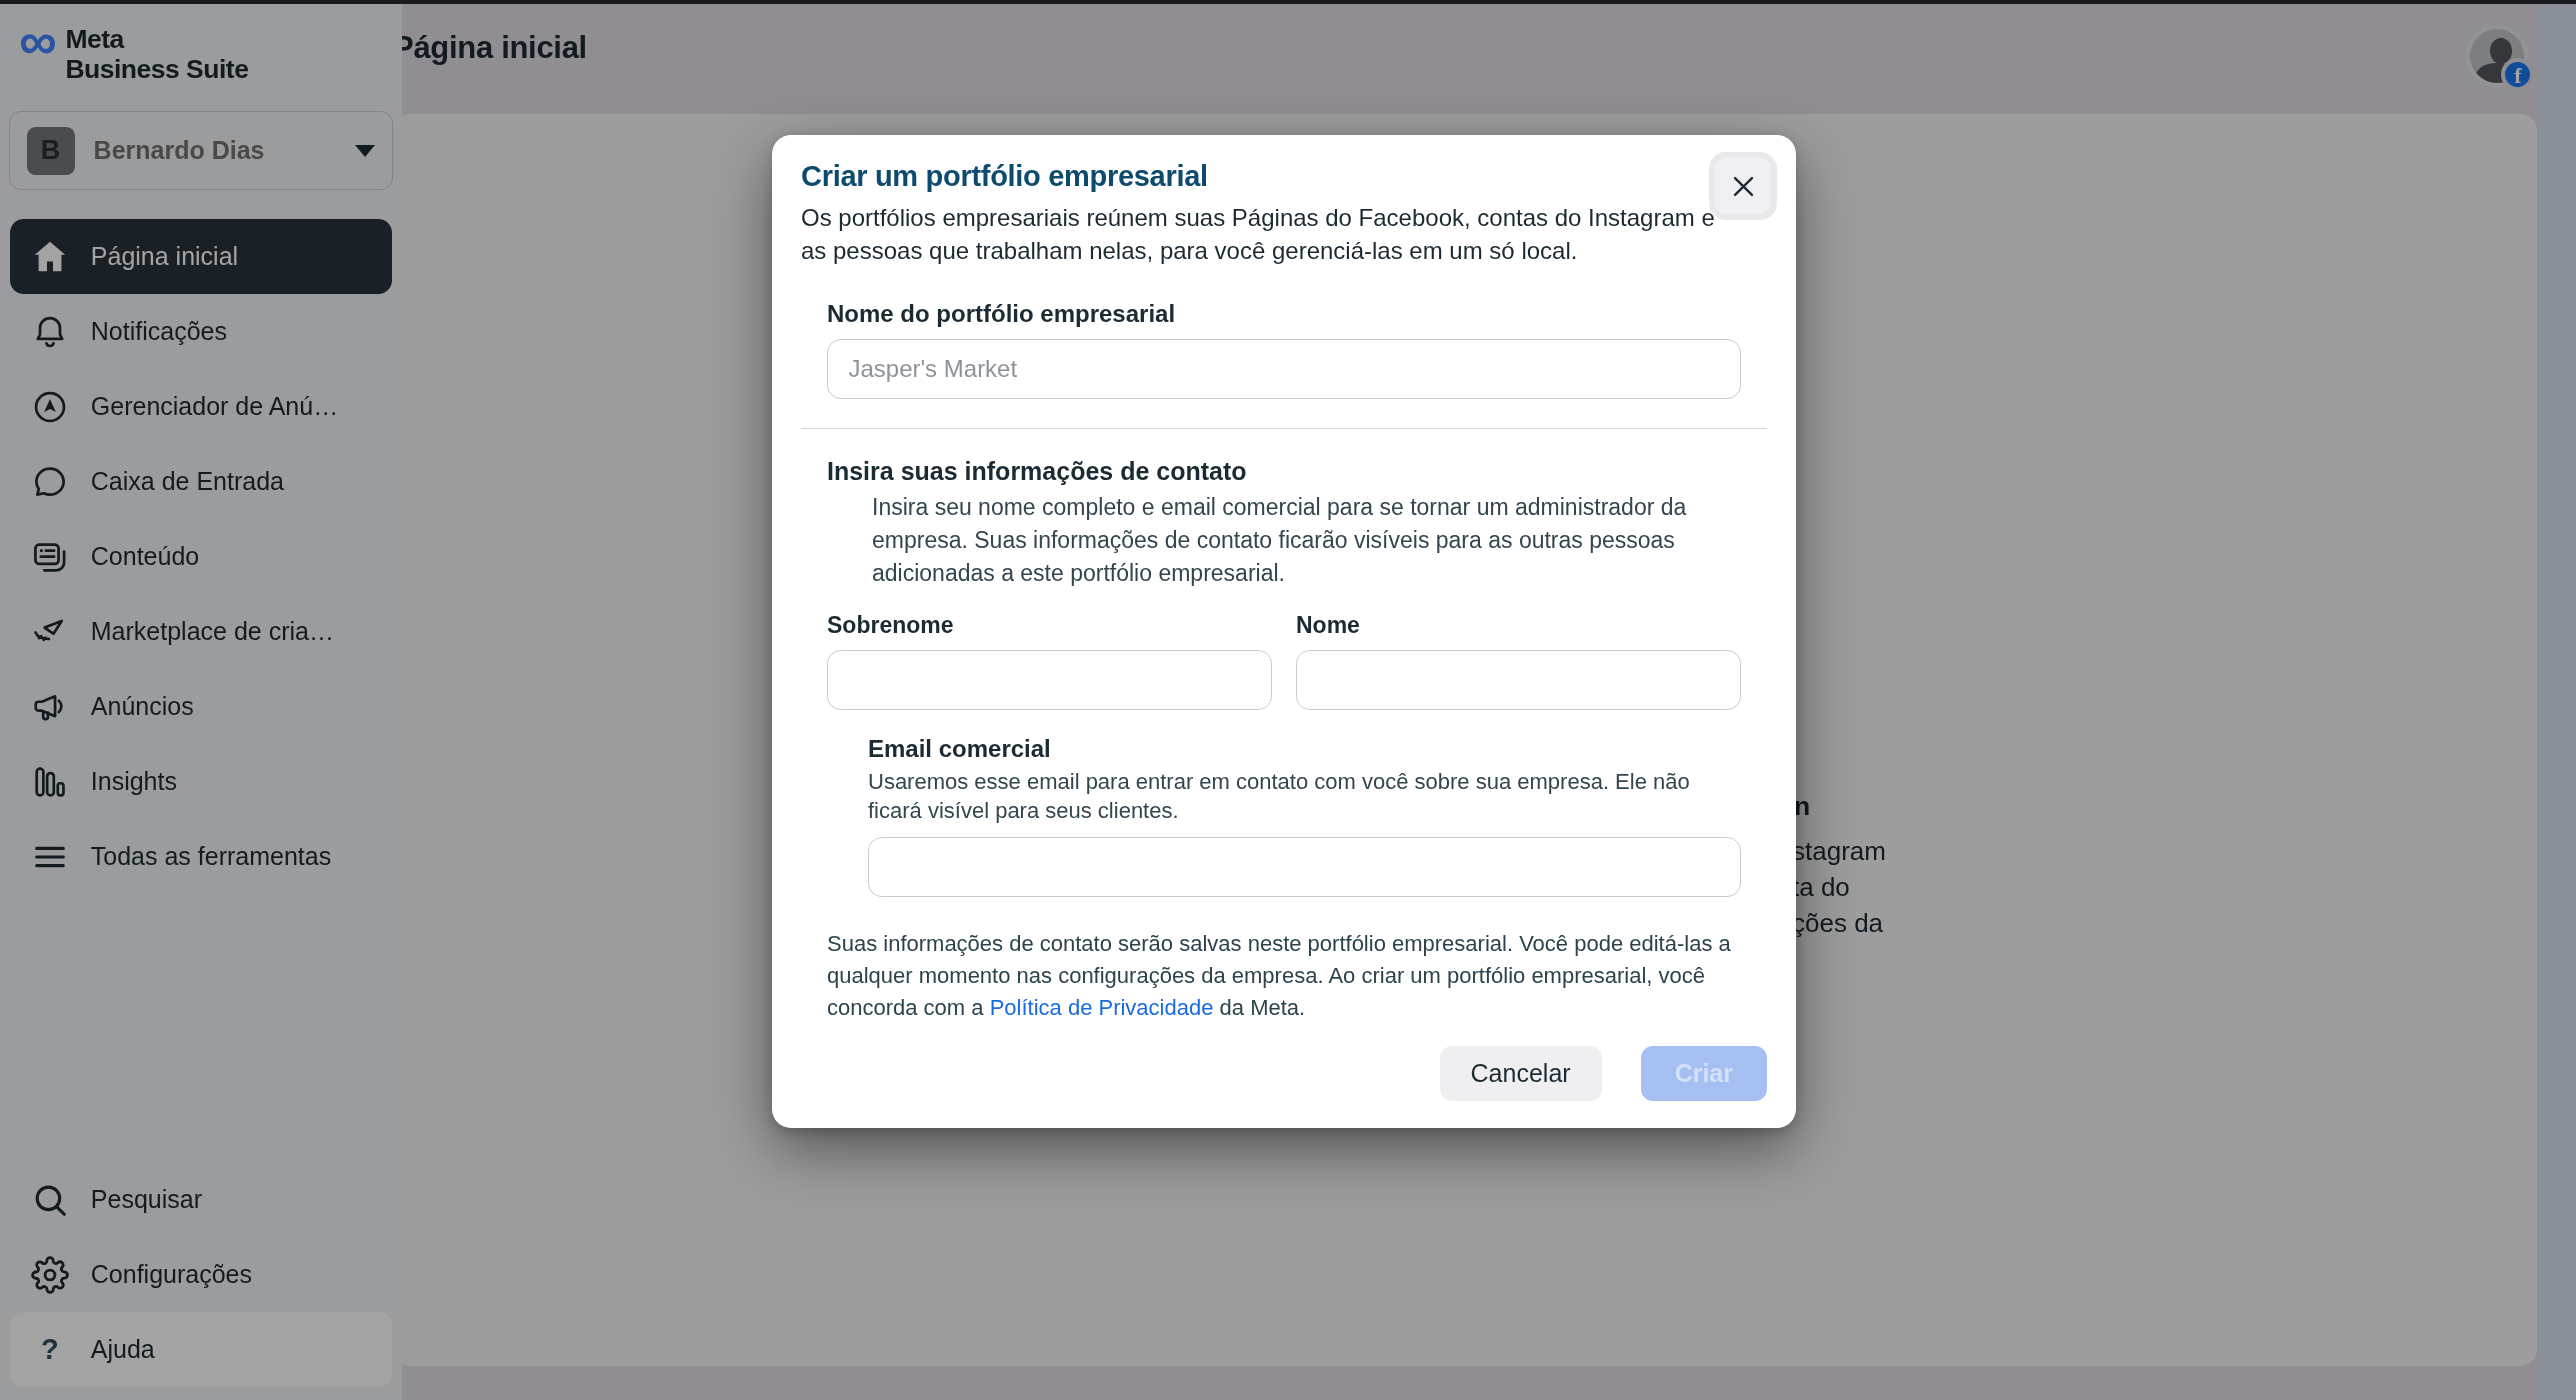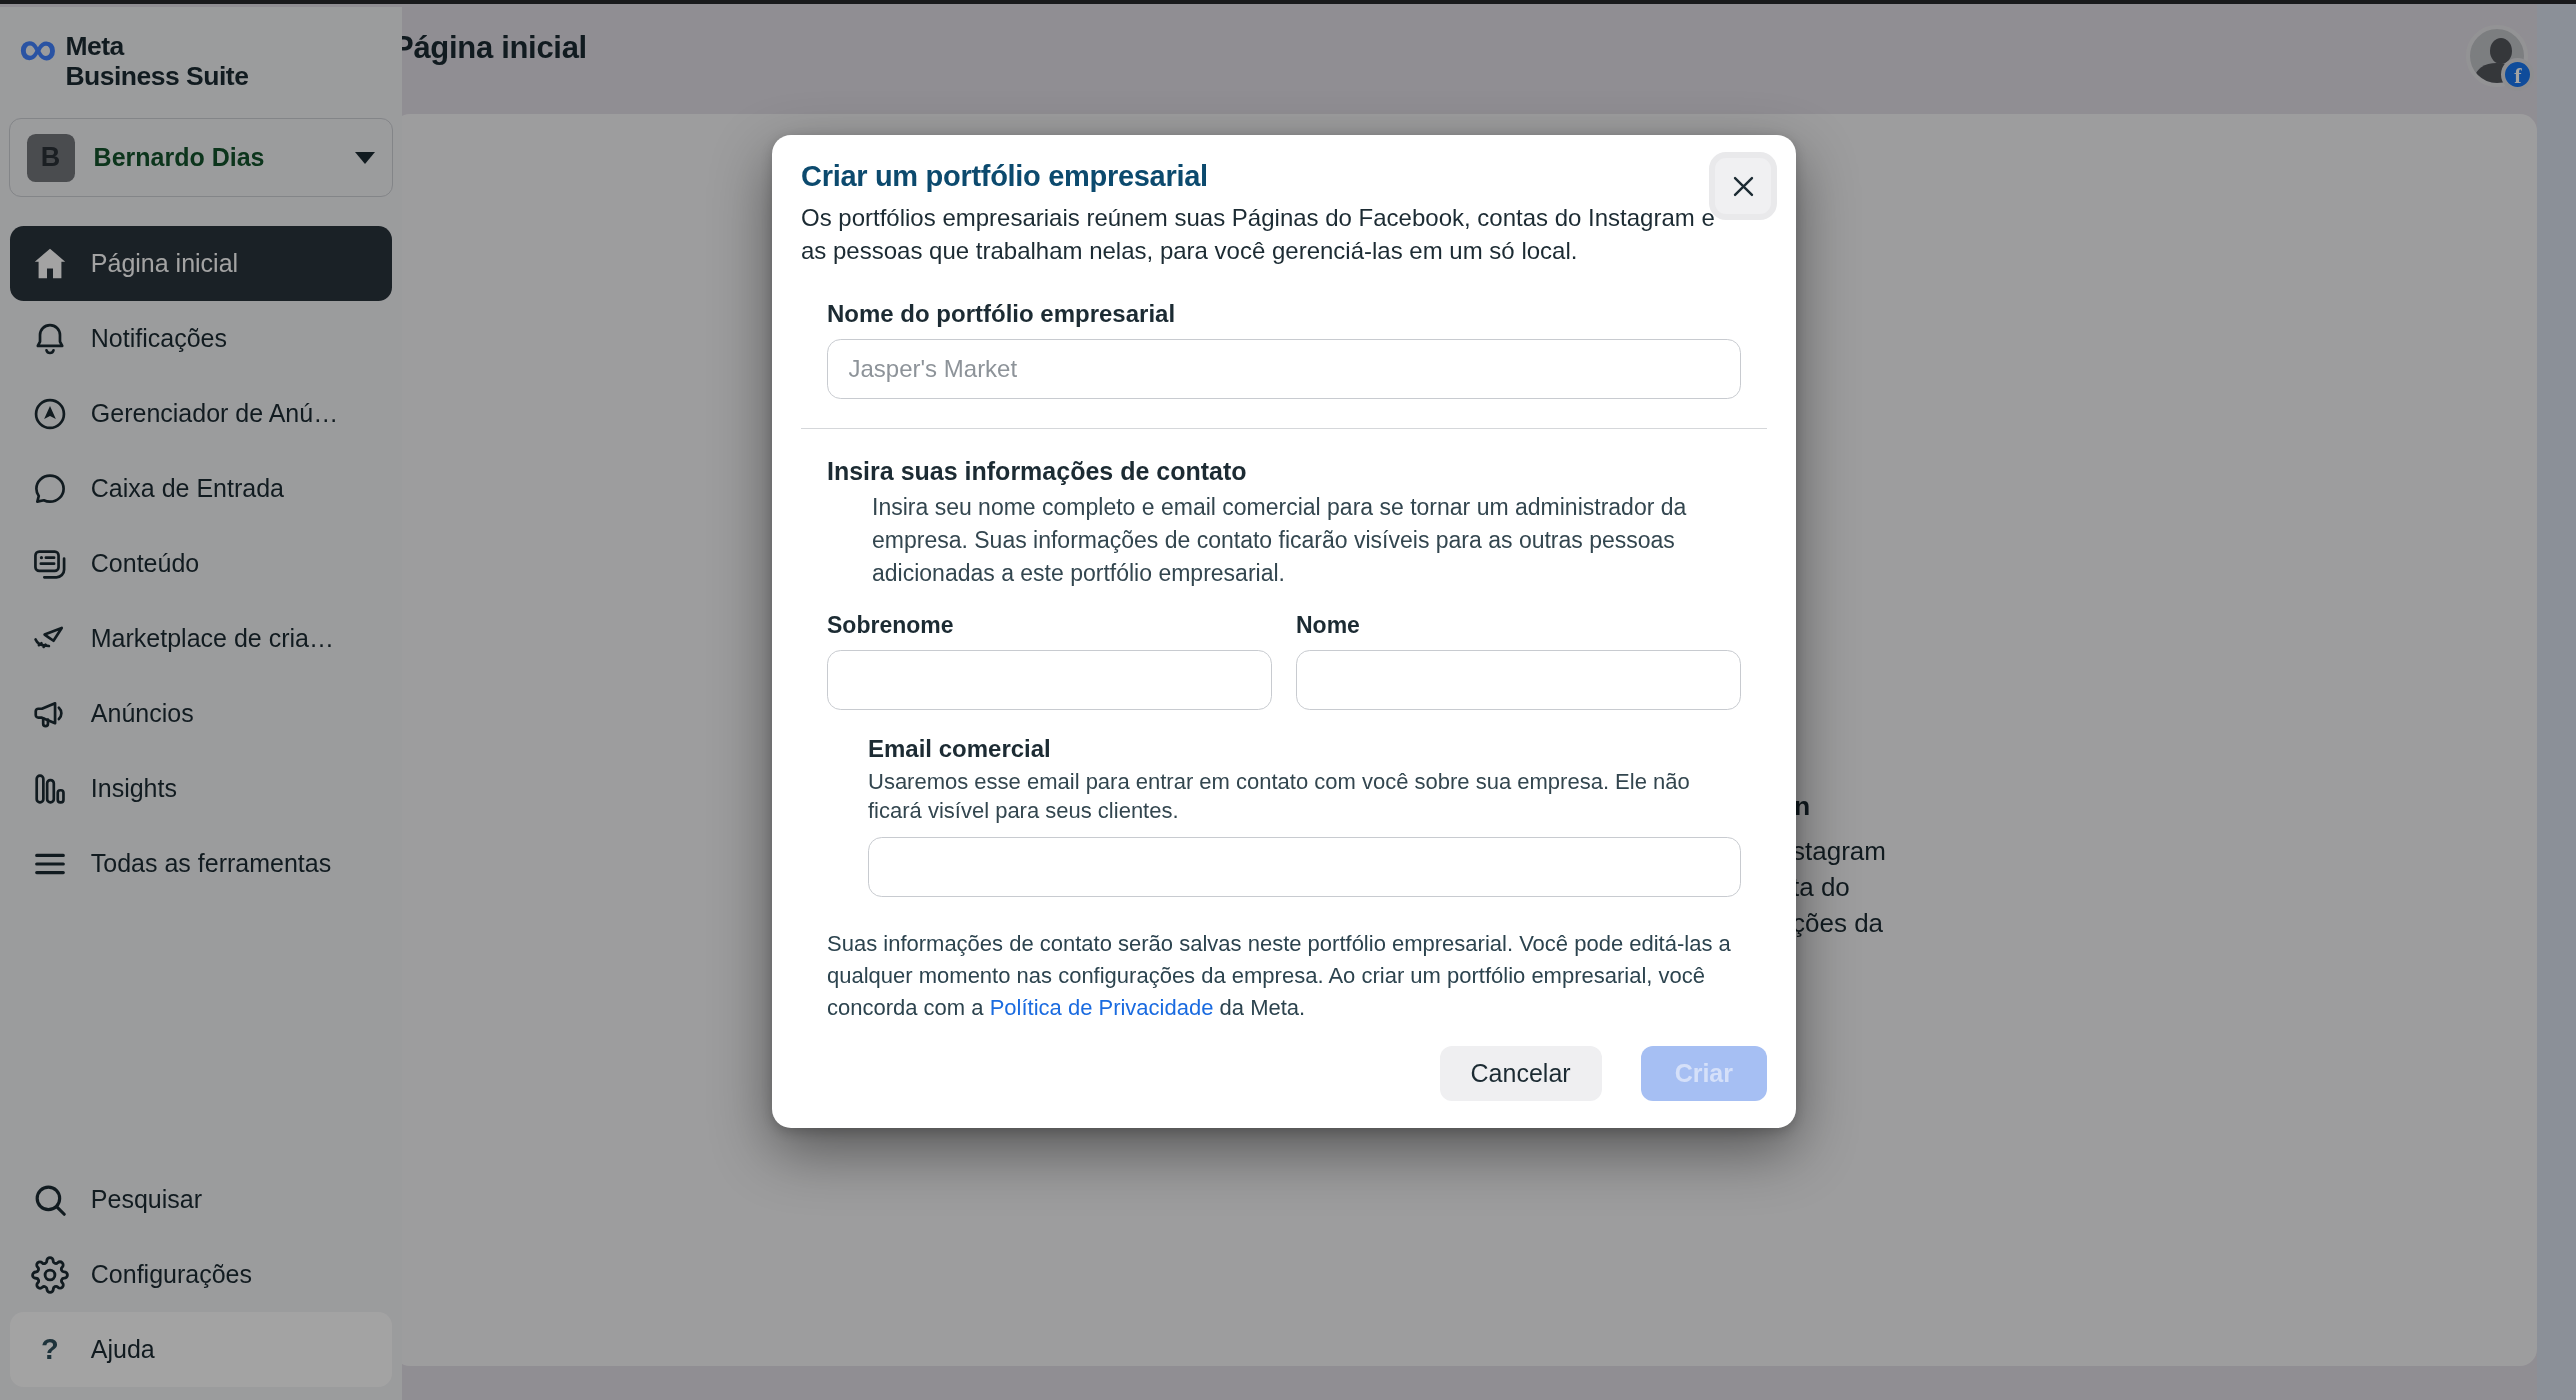--- a/index.html
+++ b/index.html
@@ -8,31 +8,31 @@
     position:relative; overflow:hidden;
     background:#e2dee7;
     font-family:"Liberation Sans", sans-serif;
     color:#1c2b33;
     -webkit-font-smoothing:antialiased;
   }
   
   .top-edge { position:absolute; top:0; left:0; right:0; height:4.3px; background:#28292d; z-index:6; }
 
   
-  .sidebar { position:absolute; left:0; top:7px; bottom:0; width:402px; background:#f3f4f6; z-index:5; }
+  .sidebar { position:absolute; left:0; top:0; bottom:0; width:402px; background:#f3f4f6; z-index:5; }
   .logo { display:flex; align-items:flex-start; gap:10.3px; padding:24px 0 0 19px; }
   .logo-infinity::before { content:"∞"; }
   .logo-infinity { font-size:53px; line-height:34px; font-weight:700; color:#4283ff; letter-spacing:-1.7px; }
   .logo-text { font-size:26.5px; line-height:30px; font-weight:700; letter-spacing:-0.5px; color:#1c2b33; }
 
   .account { margin:27px 8.6px 0 8.6px; height:79px; border:1.7px solid #cdd0d5; border-radius:12px;
              display:flex; align-items:center; gap:19px; padding:0 17px; cursor:pointer; background:transparent; }
   .account-tile { width:48px; height:48px; border-radius:8.6px; background:#74777c; color:#2b3138;
                   font-size:27px; font-weight:700; display:flex; align-items:center; justify-content:center; }
-  .account-name { flex:1; font-size:25px; font-weight:600; color:#14532d; }
+  .account-name { flex:1; font-size:25px; font-weight:600; color:#737373; }
   .caret-down { width:0; height:0; border-left:10.3px solid transparent; border-right:10.3px solid transparent;
                 border-top:12px solid #1c2b33; }
 
   .nav { margin:29px 10.3px 0 10.3px; display:flex; flex-direction:column; }
   .nav-item { height:75px; border-radius:13.7px; display:flex; align-items:center; gap:22px;
               padding:0 20.5px; font-size:25px; color:#1c2b33; cursor:pointer; }
   .nav-item.active { background:#2a343c; color:#fff; font-weight:500; }
   .nav-item.hovered { background:#ffffff; }
   .icon { width:38px; height:38px; flex:0 0 38px; display:flex; align-items:center; justify-content:center; }
   .icon svg { width:38px; height:38px; stroke:currentColor; fill:none; stroke-width:1.7;

